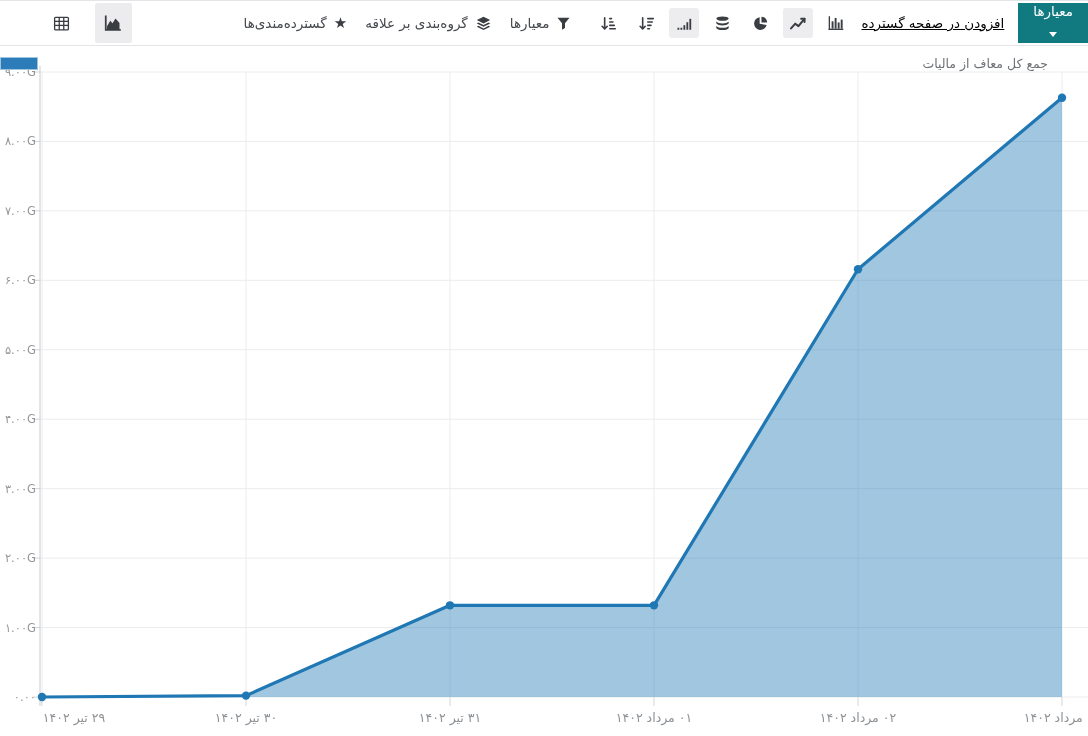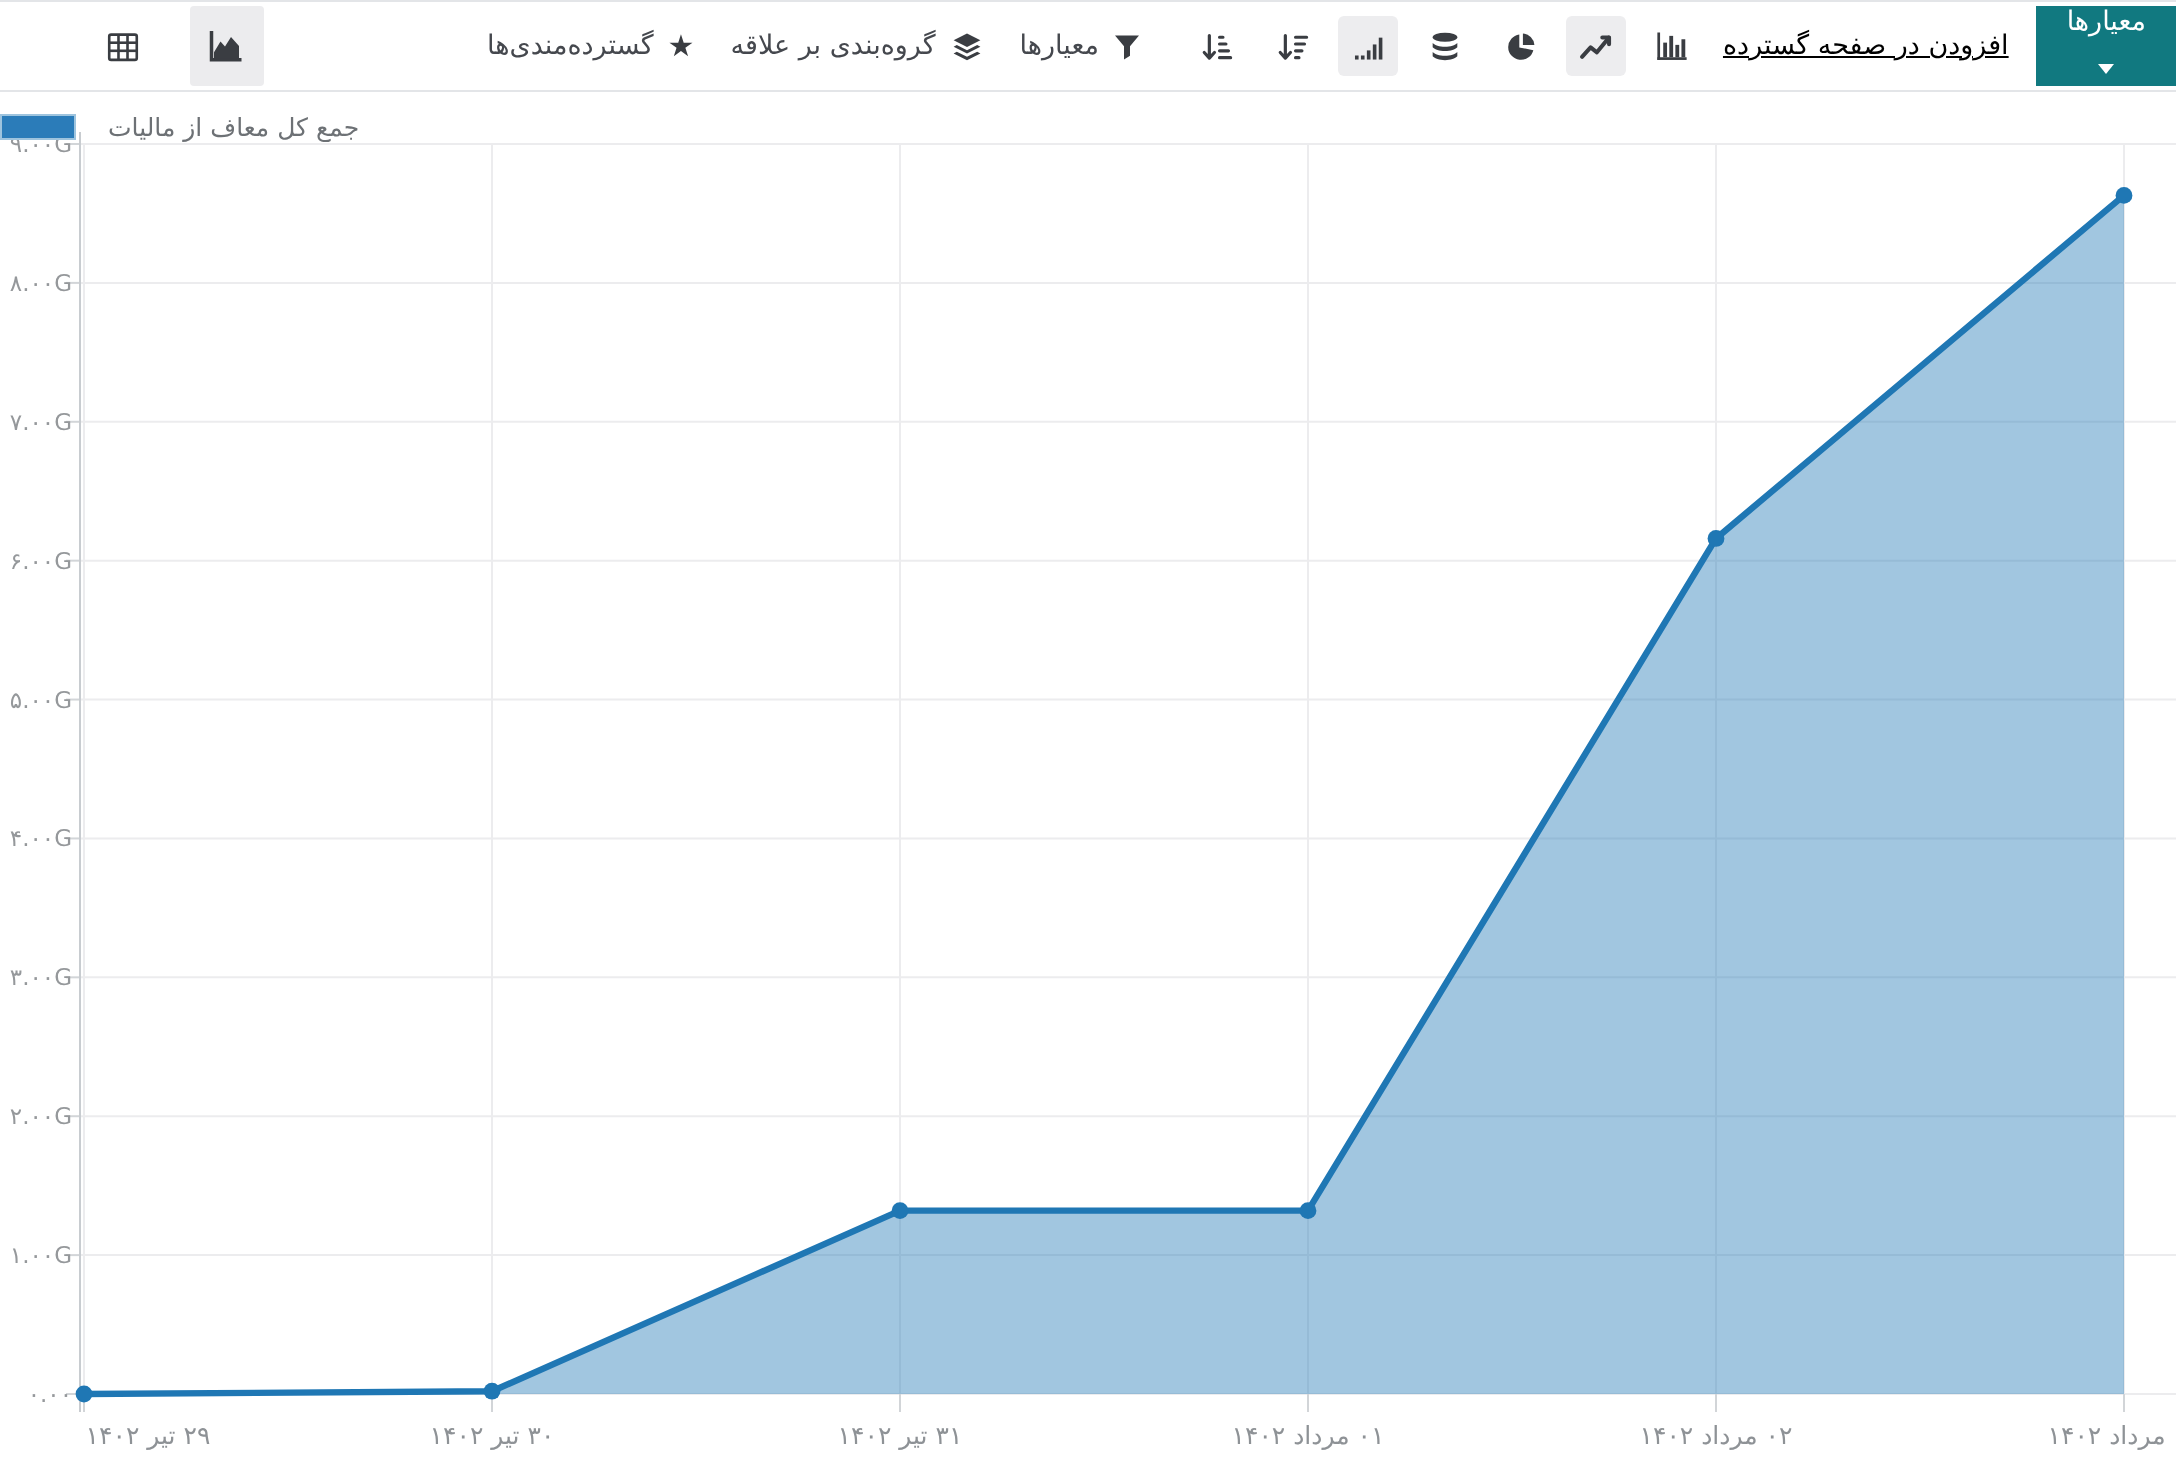--- a/index.html
+++ b/index.html
@@ -30,21 +30,21 @@
   .menu-btn .micon { color: #3a3d42; display: flex; align-items: center; }
   .menu-btn.fav { margin-left: 112px; }
   .star-glyph { font-size: 15px; line-height: 1; color: #34373c; }
   .view-btn { width: 37px; height: 40px; display: flex; align-items: center; justify-content: center;
     color: #3a3d42; border-radius: 2px; margin-left: 15px; }
   .view-btn.sel { background: #ececee; }
 
   
   .chart-wrap { position: absolute; top: 46px; left: 0; width: 1088px; height: 690px; overflow: hidden; }
   .legend { position: absolute; top: 9px; left: 0; right: 40px; height: 16px;
-    display: flex; align-items: center; justify-content: flex-end; gap: 16px; direction: rtl; }
+    display: flex; align-items: center; justify-content: space-between; gap: 16px; direction: rtl; }
   .legend-text { font-size: 12.5px; color: #6d7175; }
   .legend-swatch { width: 38px; height: 13px; display: inline-block;
     border: 1px solid #9ec4de; }
   #chart-svg { position: absolute; top: 0; left: 0; }
   #chart-svg text { font-family: "DejaVu Sans", sans-serif; }
   .ytick-label { font-size: 11.5px; fill: #95989b; }
   .xtick-label { font-size: 12.5px; fill: #8e9296; }
 </style>
 </head>
 <body>

